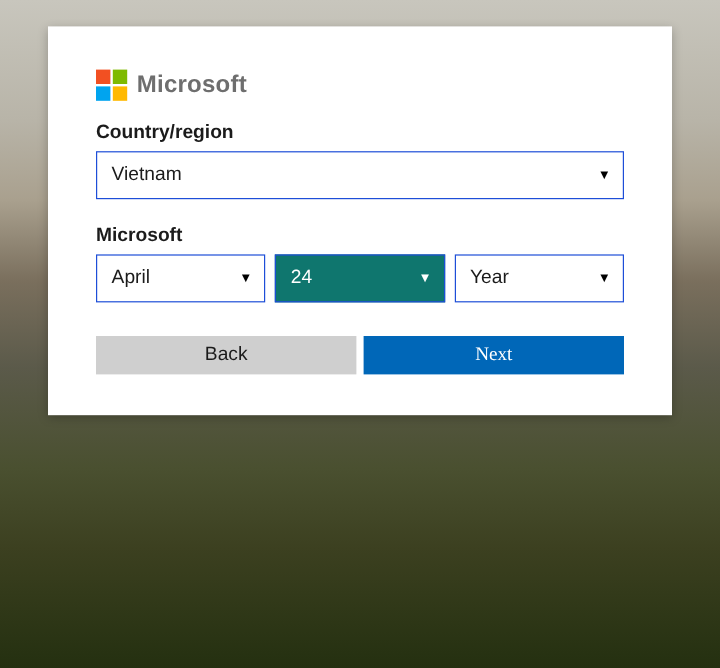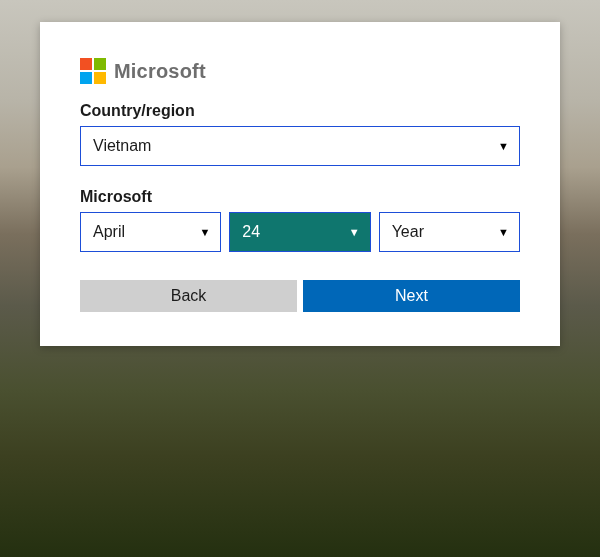--- a/index.html
+++ b/index.html
@@ -103,21 +103,21 @@
   }
   .btn {
     flex: 1;
     height: 32px;
     border: none;
     font-size: 16px;
     cursor: pointer;
     font-family: inherit;
   }
   .btn.secondary { background: #cfcfcf; color: #1b1b1b; }
-  .btn.primary   { background: #0067b8; color: #fff; }
+  .btn.primary   { background: #0067b8; color: #fff; font-family: Liberation Serif, serif; }
 </style>
 </head>
 <body>
 
 <div class="card">
 
   <div class="brand">
     <div class="ms-logo">
       <div class="sq r"></div>
         <div class="sq g"></div>

